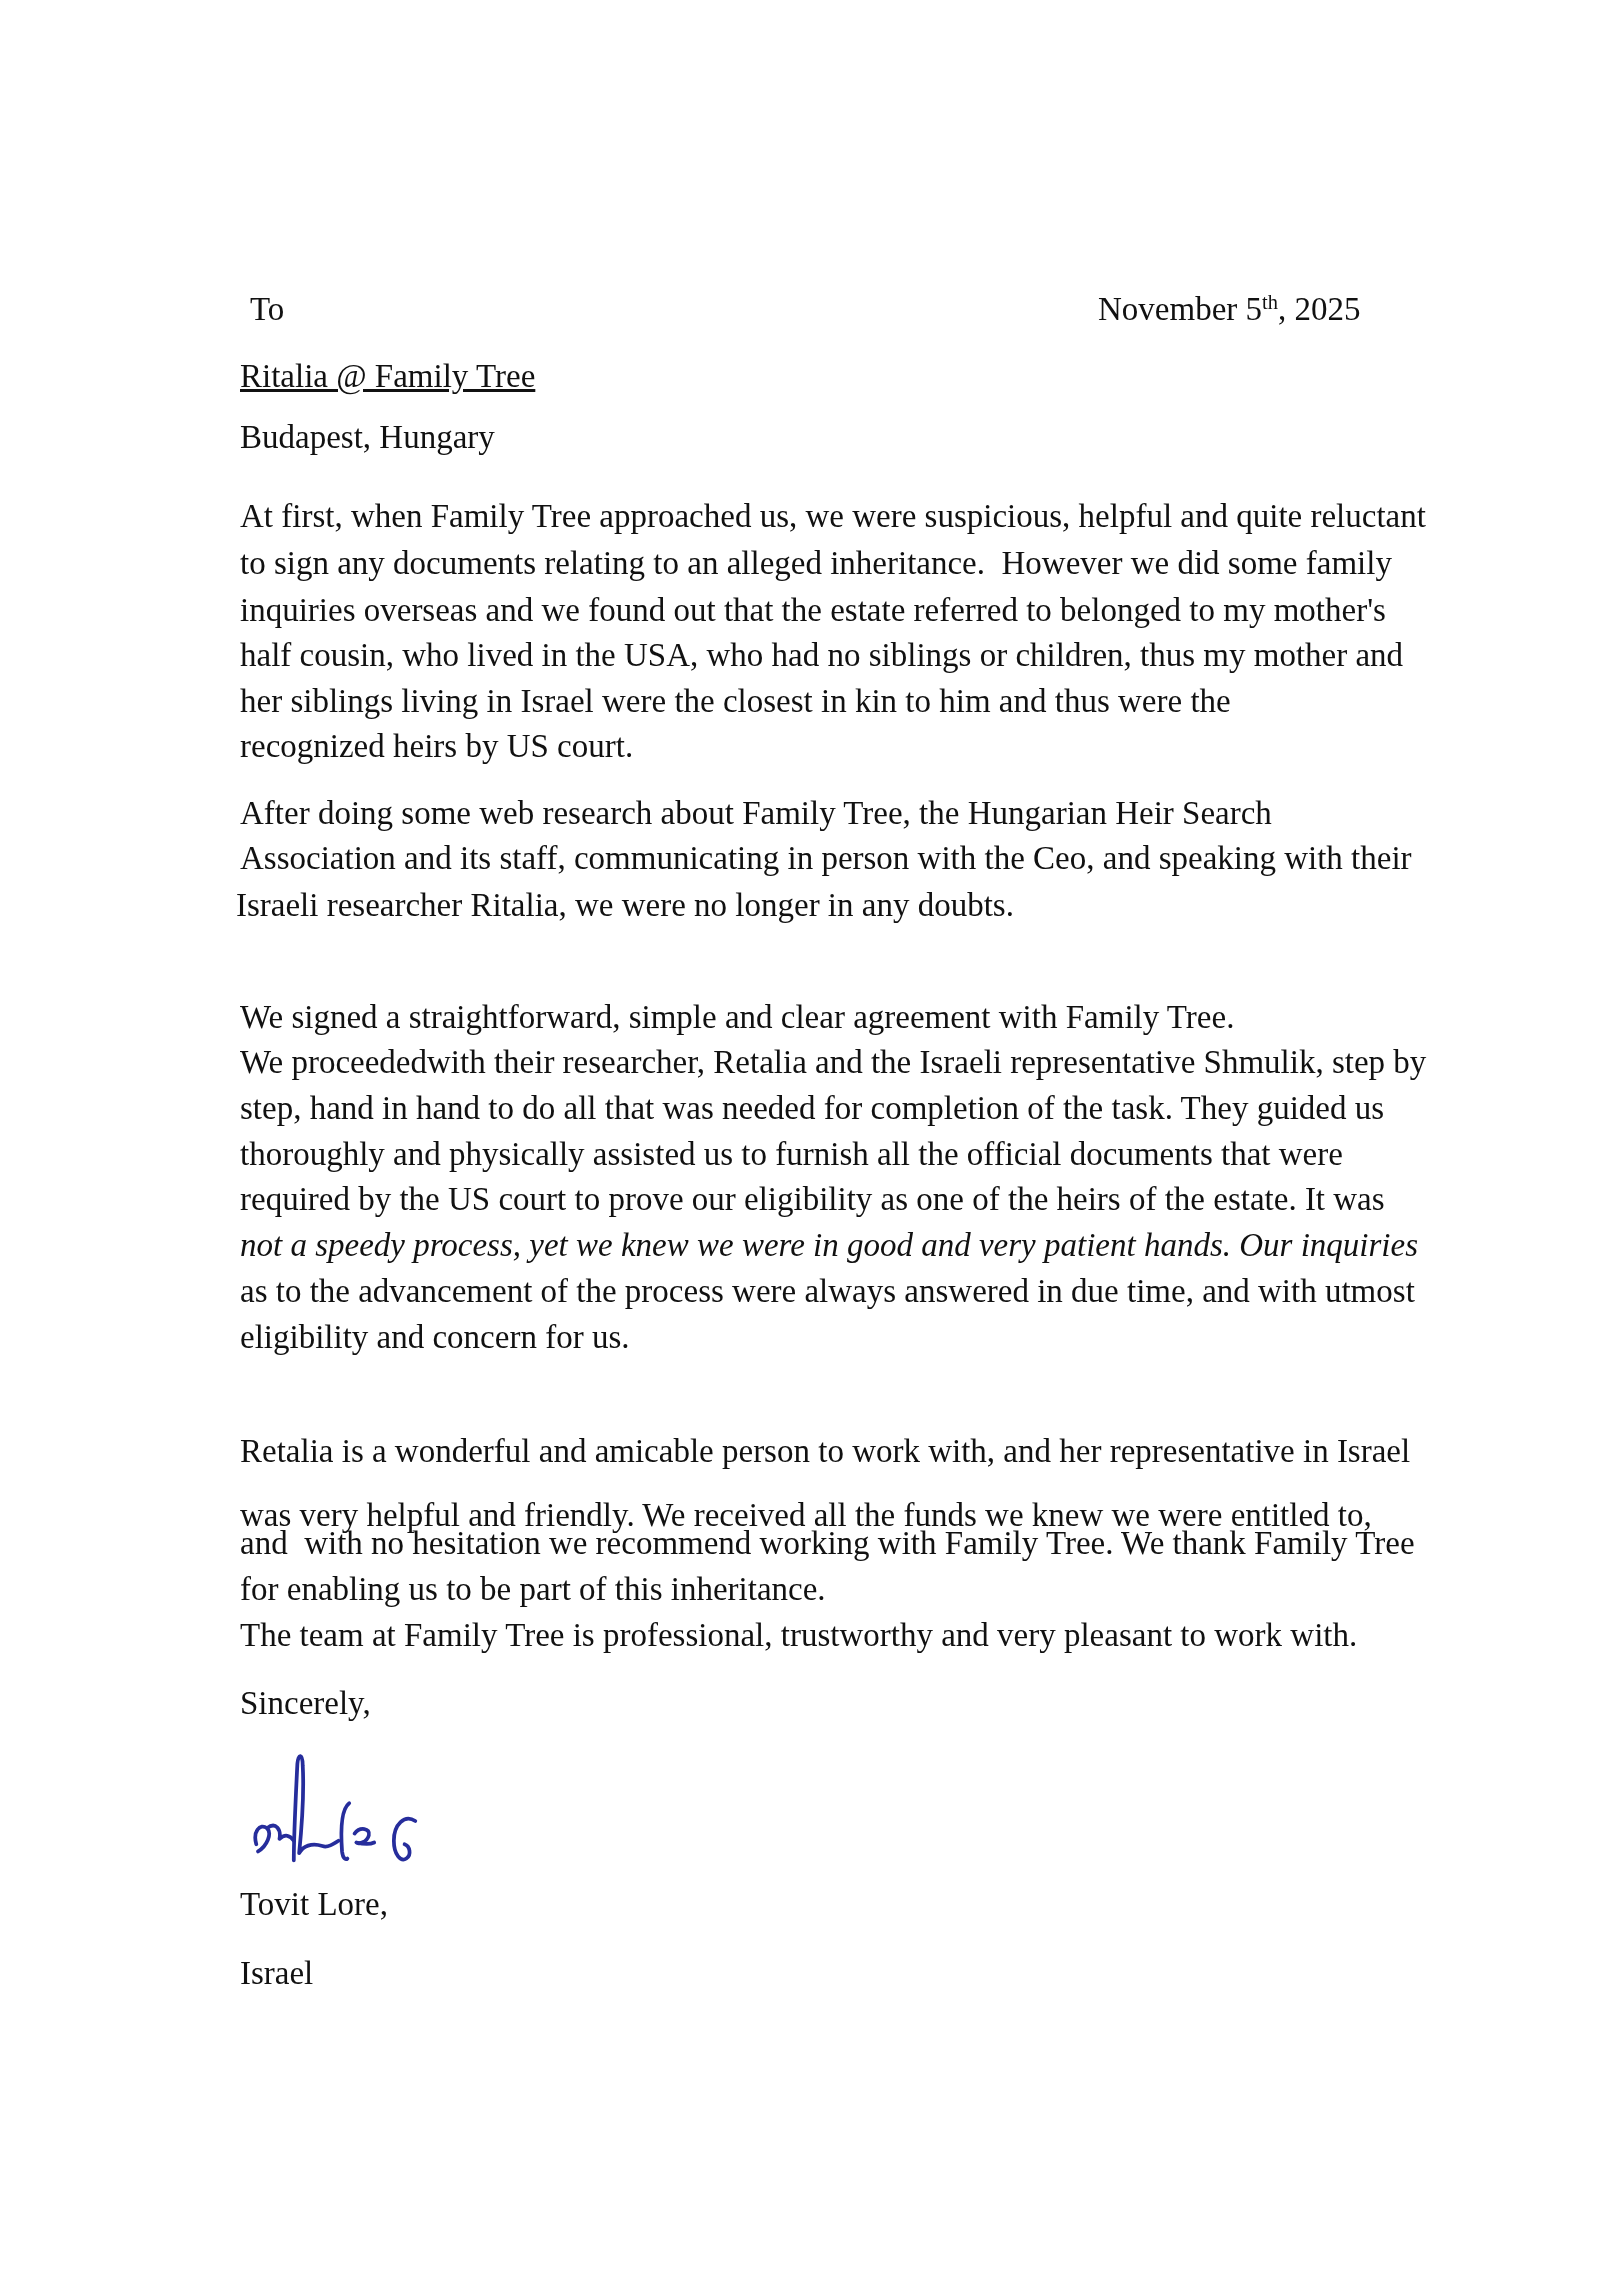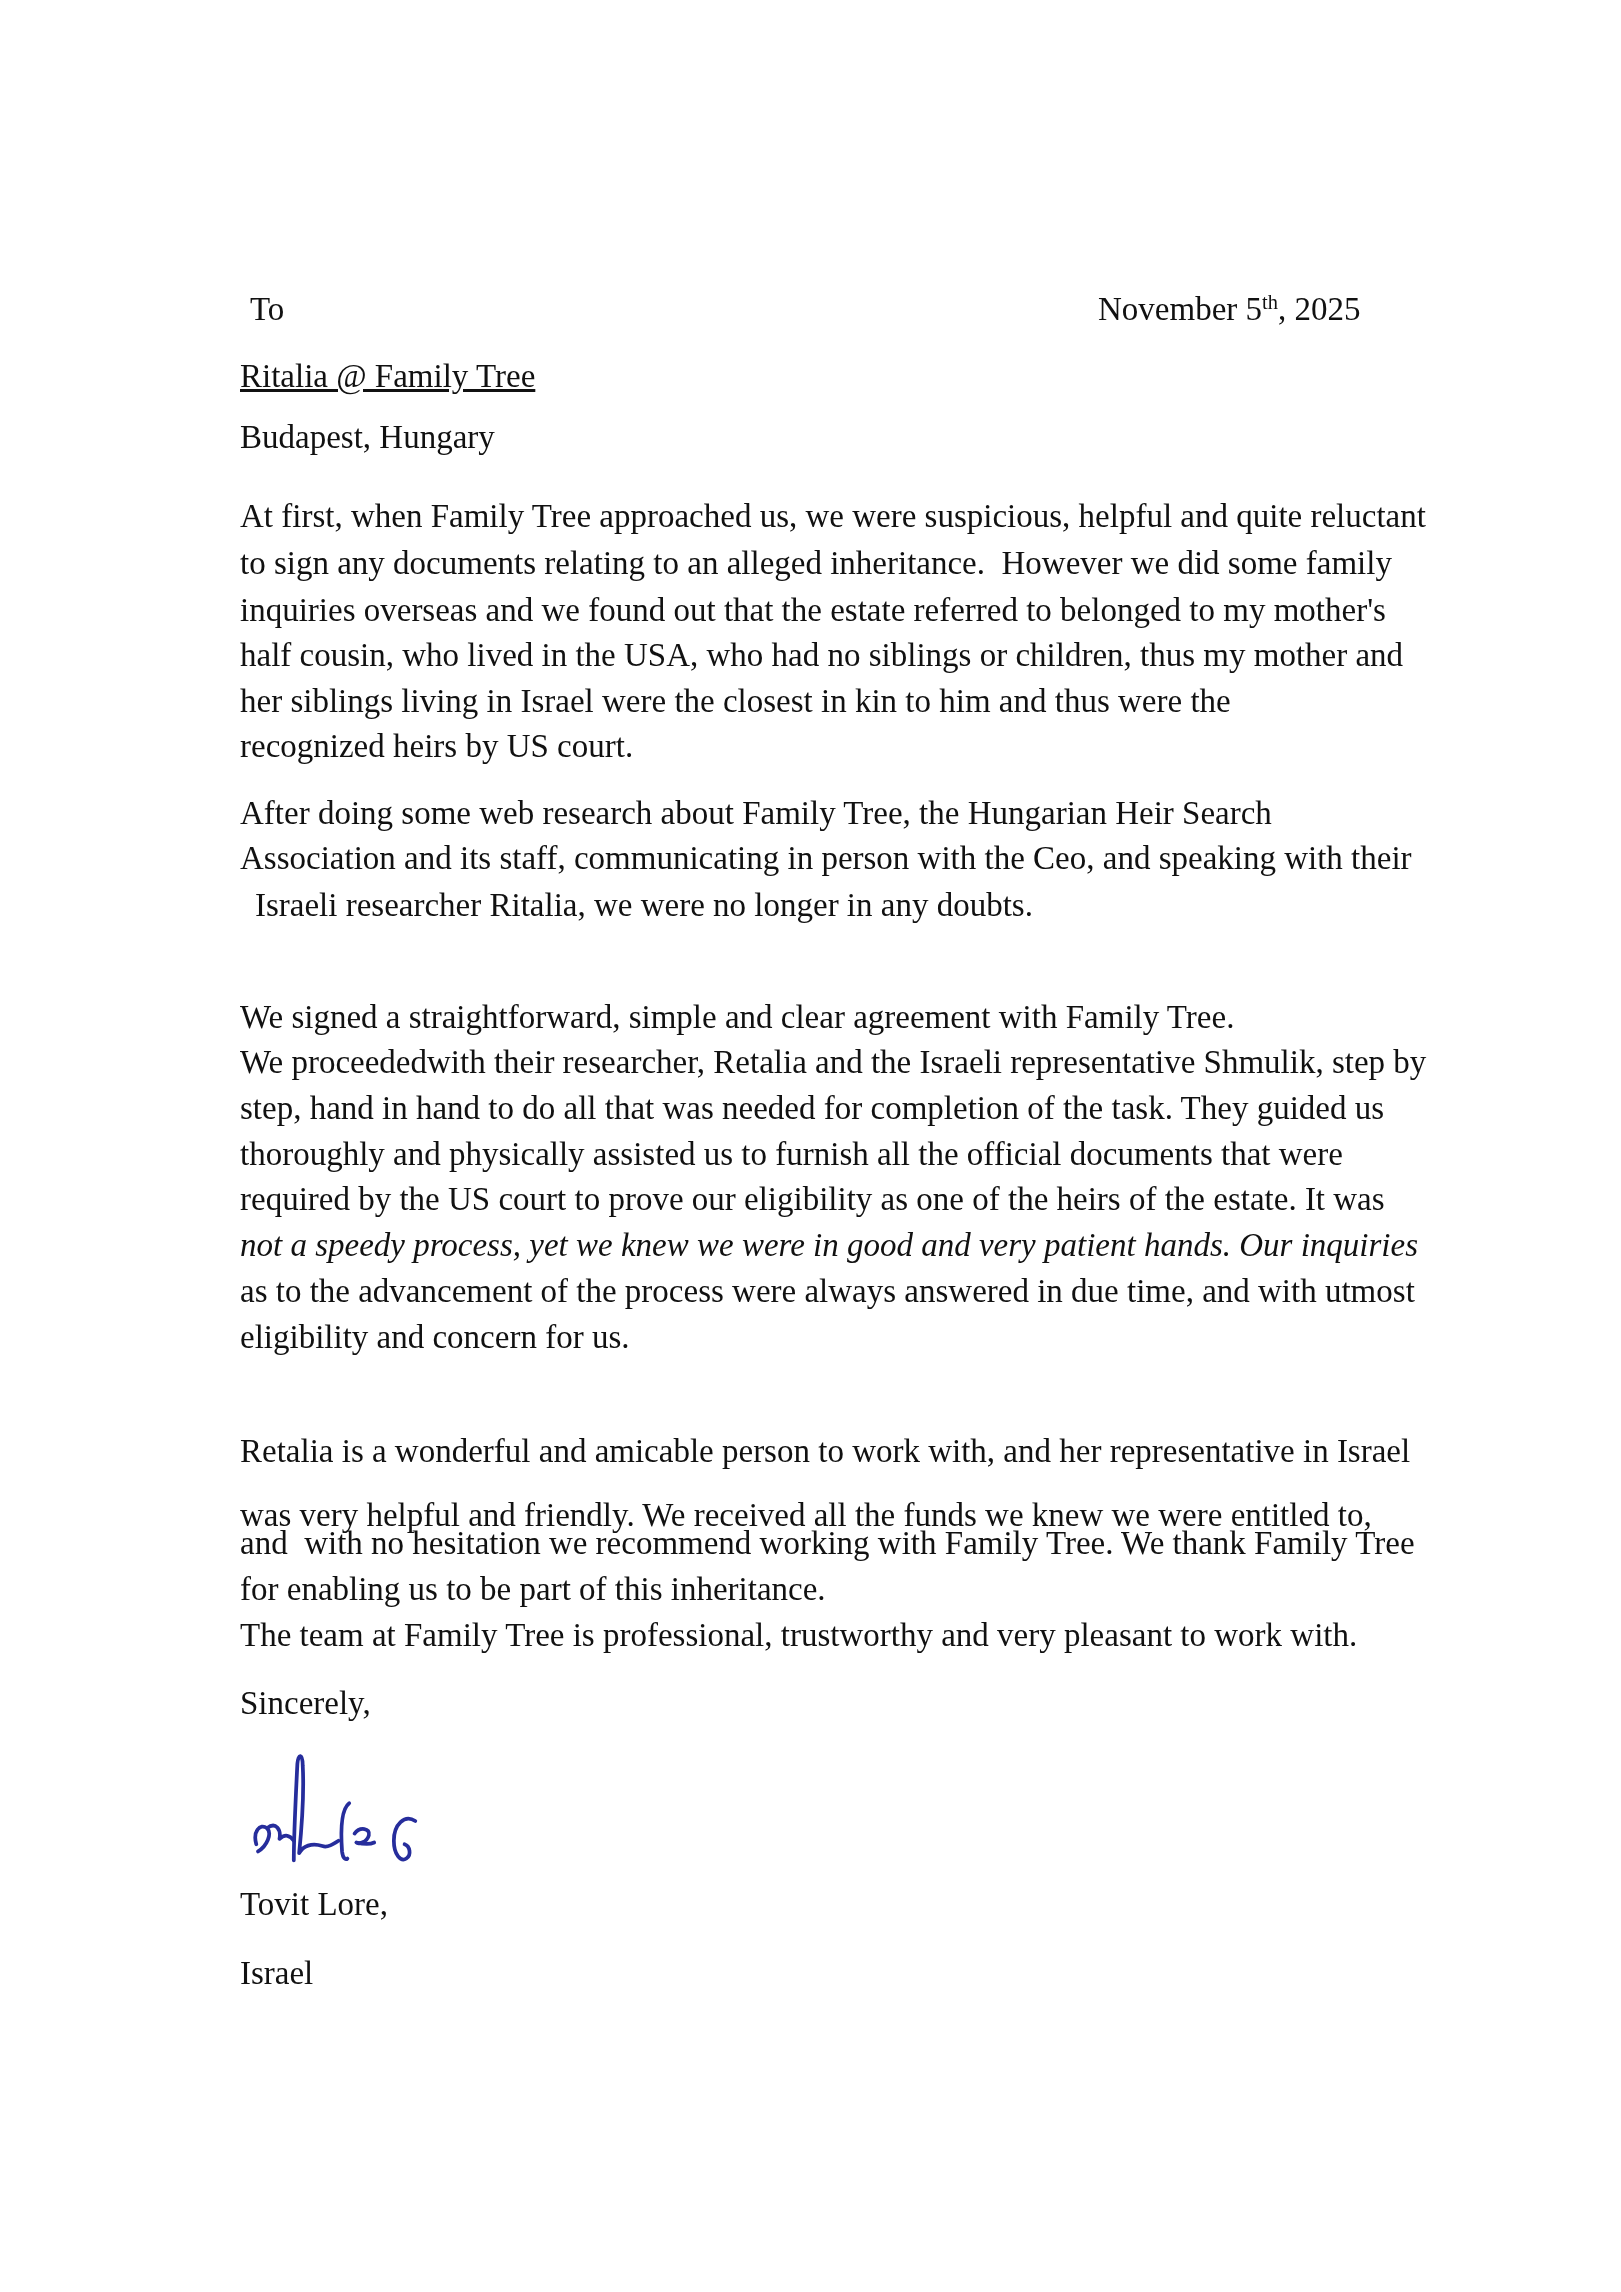--- a/index.html
+++ b/index.html
@@ -35,21 +35,21 @@
     <div class="ln" style="left:192px; top:545px;">to sign any documents relating to an alleged inheritance.  However we did some family</div>
     <div class="ln" style="left:192px; top:592px;">inquiries overseas and we found out that the estate referred to belonged to my mother's</div>
     <div class="ln" style="left:192px; top:637px;">half cousin, who lived in the USA, who had no siblings or children, thus my mother and</div>
     <div class="ln" style="left:192px; top:683px;">her siblings living in Israel were the closest in kin to him and thus were the</div>
     <div class="ln" style="left:192px; top:728px;">recognized heirs by US court.</div>
   </div>
 
   <div>
     <div class="ln" style="left:192px; top:795px;">After doing some web research about Family Tree, the Hungarian Heir Search</div>
     <div class="ln" style="left:192px; top:840px;">Association and its staff, communicating in person with the Ceo, and speaking with their</div>
-    <div class="ln" style="left:207px; top:887px;">Israeli researcher Ritalia, we were no longer in any doubts.</div>
+    <div class="ln" style="left:188px; top:887px;">Israeli researcher Ritalia, we were no longer in any doubts.</div>
   </div>
 
   <div>
     <div class="ln" style="left:192px; top:999px;">We signed a straightforward, simple and clear agreement with Family Tree.</div>
     <div class="ln" style="left:192px; top:1044px;">We proceededwith their researcher, Retalia and the Israeli representative Shmulik, step by</div>
     <div class="ln" style="left:192px; top:1090px;">step, hand in hand to do all that was needed for completion of the task. They guided us</div>
     <div class="ln" style="left:192px; top:1136px;">thoroughly and physically assisted us to furnish all the official documents that were</div>
     <div class="ln" style="left:192px; top:1181px;">required by the US court to prove our eligibility as one of the heirs of the estate. It was</div>
     <div class="ln" style="left:192px; top:1227px;font-style:italic;">not a speedy process, yet we knew we were in good and very patient hands. Our inquiries</div>
     <div class="ln" style="left:192px; top:1273px;">as to the advancement of the process were always answered in due time, and with utmost</div>

